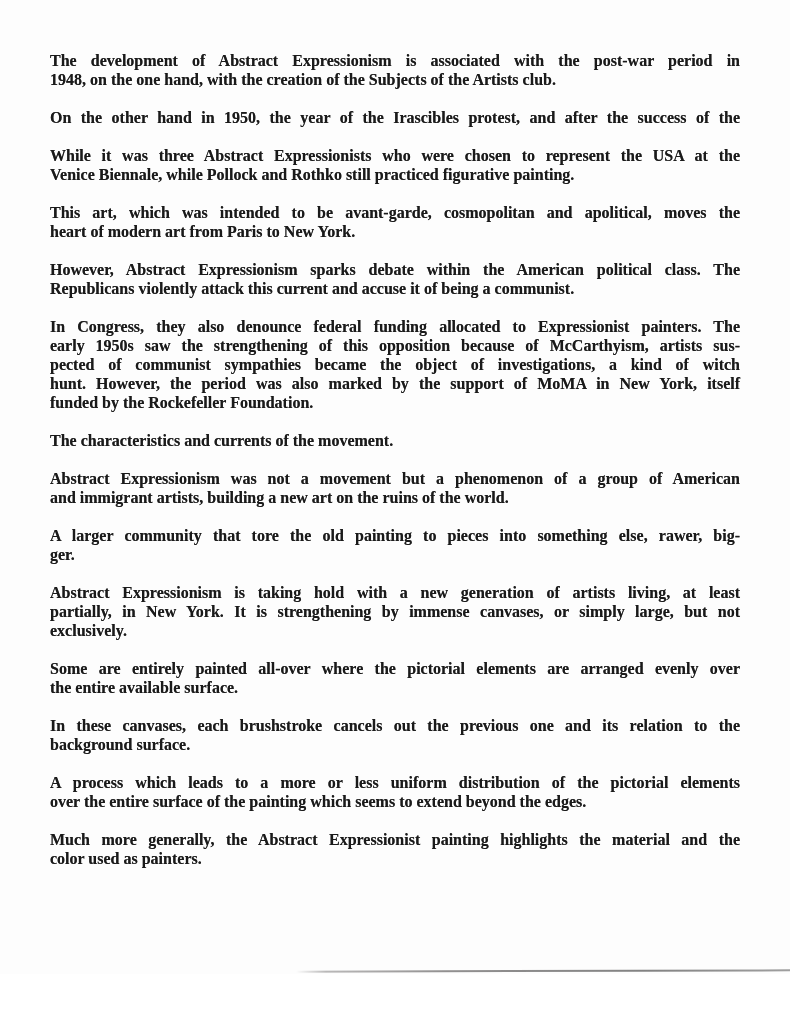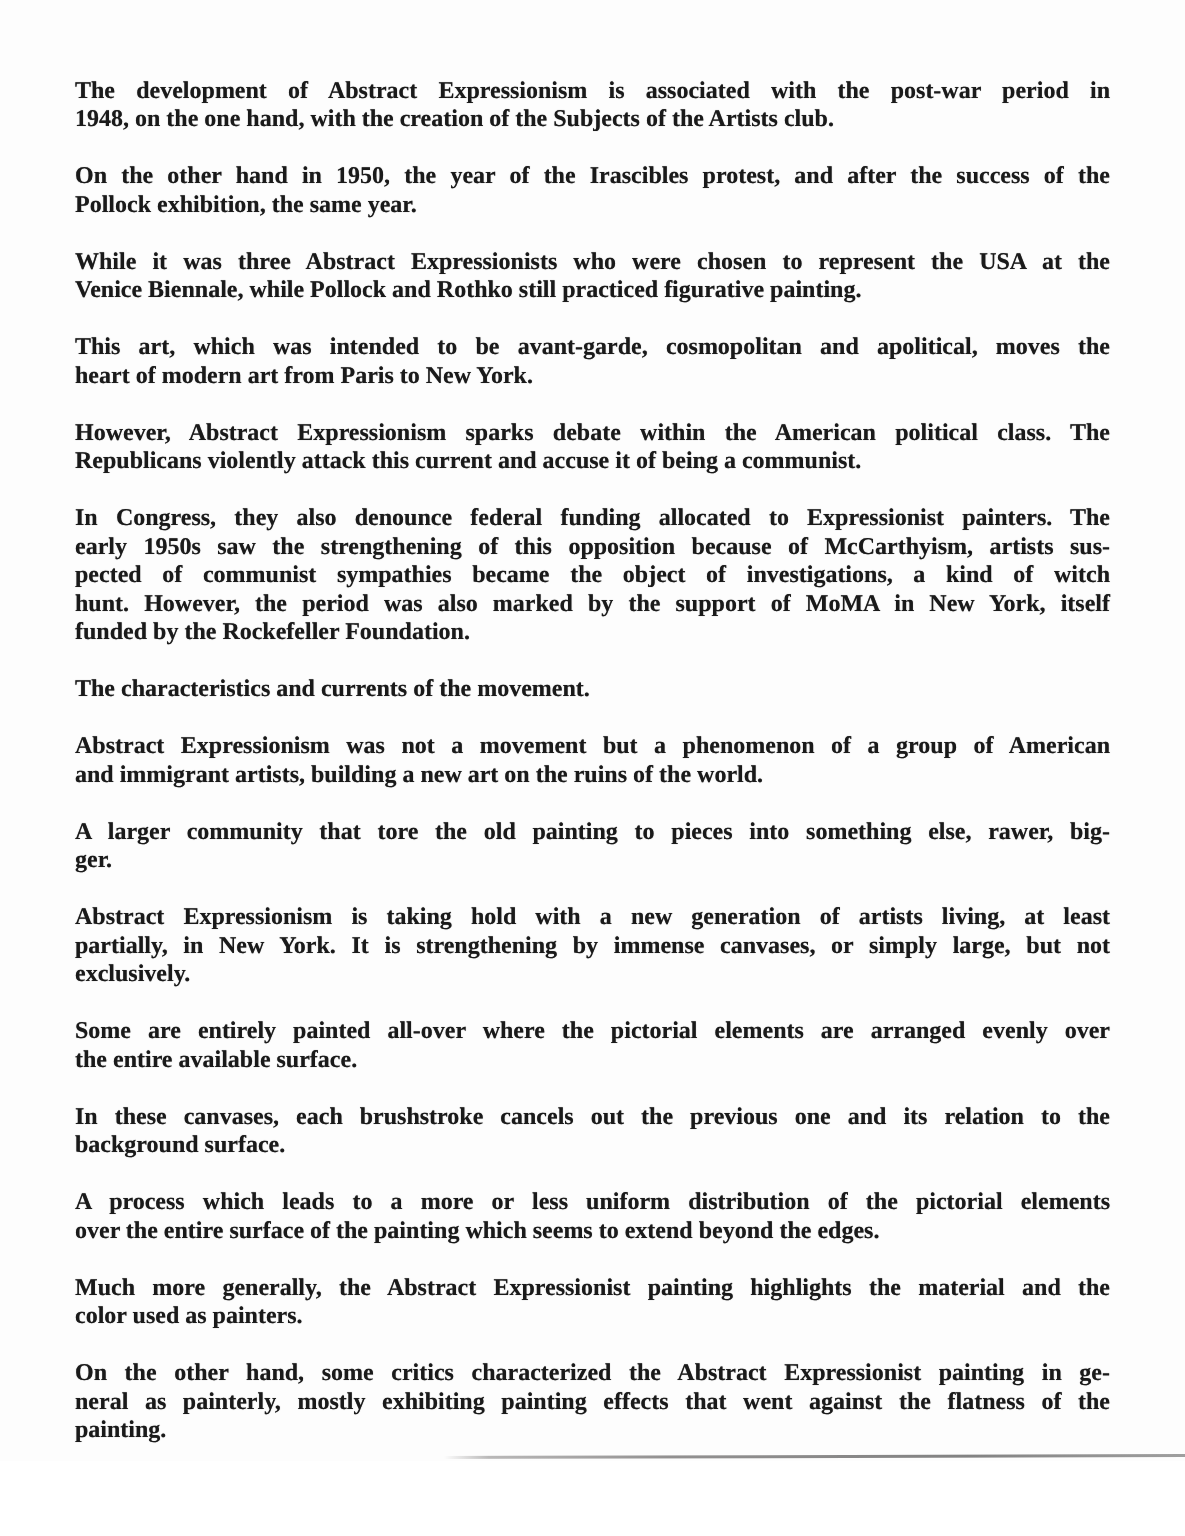--- a/index.html
+++ b/index.html
@@ -57,21 +57,20 @@
 <body>
 
 <div class="page">
   <div class="text-block" id="text-block">
       <div class="para">
         <div class="line">The development of Abstract Expressionism is associated with the post-war period in</div>
         <div class="line last">1948, on the one hand, with the creation of the Subjects of the Artists club.</div>
       </div>
       <div class="para">
         <div class="line">On the other hand in 1950, the year of the Irascibles protest, and after the success of the</div>
-        <div class="line last">Pollock exhibition, the same year.</div>
       </div>
       <div class="para">
         <div class="line">While it was three Abstract Expressionists who were chosen to represent the USA at the</div>
         <div class="line last">Venice Biennale, while Pollock and Rothko still practiced figurative painting.</div>
       </div>
       <div class="para">
         <div class="line">This art, which was intended to be avant-garde, cosmopolitan and apolitical, moves the</div>
         <div class="line last">heart of modern art from Paris to New York.</div>
       </div>
       <div class="para">
@@ -110,20 +109,15 @@
         <div class="line last">background surface.</div>
       </div>
       <div class="para">
         <div class="line">A process which leads to a more or less uniform distribution of the pictorial elements</div>
         <div class="line last">over the entire surface of the painting which seems to extend beyond the edges.</div>
       </div>
       <div class="para">
         <div class="line">Much more generally, the Abstract Expressionist painting highlights the material and the</div>
         <div class="line last">color used as painters.</div>
       </div>
-      <div class="para">
-        <div class="line">On the other hand, some critics characterized the Abstract Expressionist painting in ge-</div>
-        <div class="line">neral as painterly, mostly exhibiting painting effects that went against the flatness of the</div>
-        <div class="line last">painting.</div>
-      </div>
     </div>
   <div class="scan-artifact"></div>
 </div>
 
 </body></html>

